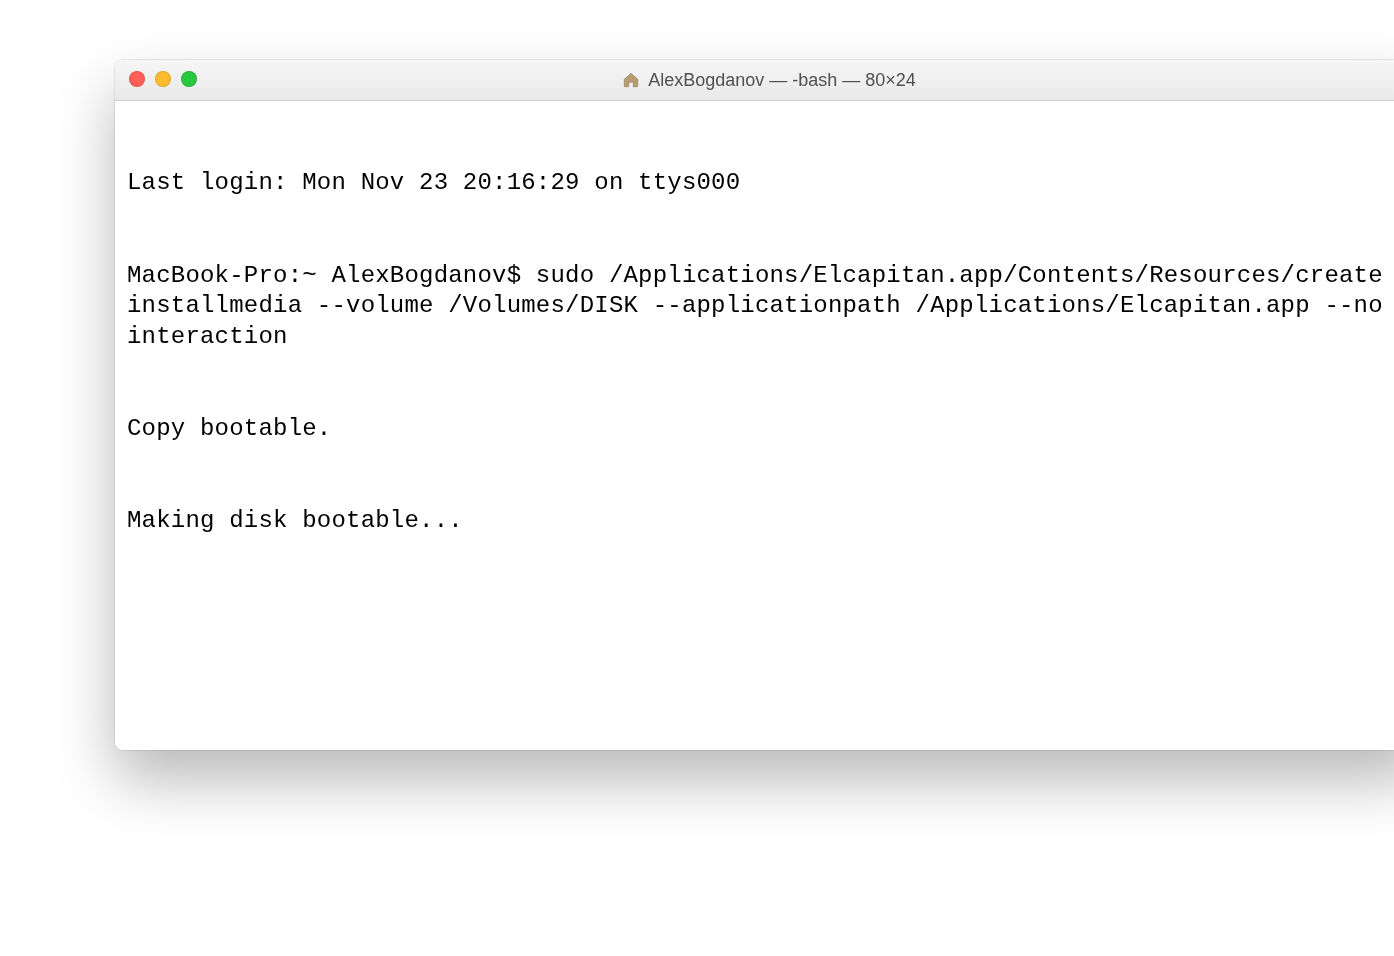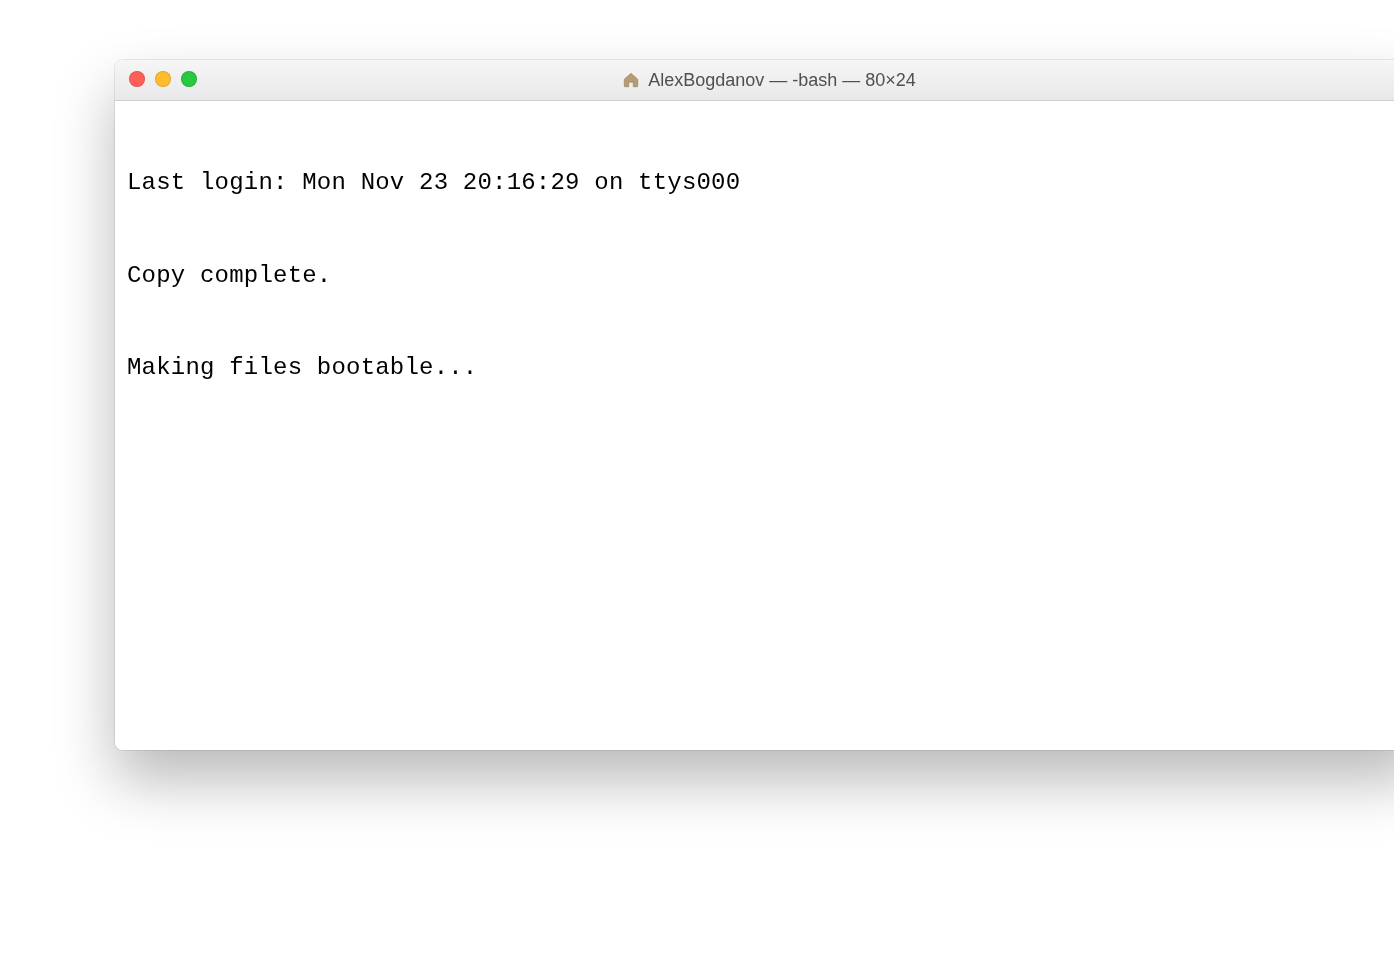--- a/index.html
+++ b/index.html
@@ -70,22 +70,23 @@
               <path fill="#b89b6e" stroke="#7a6949" stroke-width="0.6" d="M3 11 12 3l9 8v9a1 1 0 0 1-1 1h-5v-6h-6v6H4a1 1 0 0 1-1-1z"></path>
             </svg>
         </span>
         <span>AlexBogdanov — -bash — 80×24</span>
       </div>
     </div>
 
     <div class="body">
       <div class="terminal">
         <span class="line">Last login: Mon Nov 23 20:16:29 on ttys000</span>
-        <span class="line">Copy complete.</span>
-        <span class="line">Making files bootable...</span>
+        <span class="line">MacBook-Pro:~ AlexBogdanov$ sudo /Applications/Elcapitan.app/Contents/Resources/createinstallmedia --volume /Volumes/DISK --applicationpath /Applications/Elcapitan.app --nointeraction</span>
+        <span class="line">Copy bootable.</span>
+        <span class="line">Making disk bootable...</span>
         
         
         
       </div>
       <div class="scroll-gutter">
         <div class="scroll-grip">
           <span class="bar"></span>
             <span class="bar"></span>
             <span class="bar"></span>
         </div>

